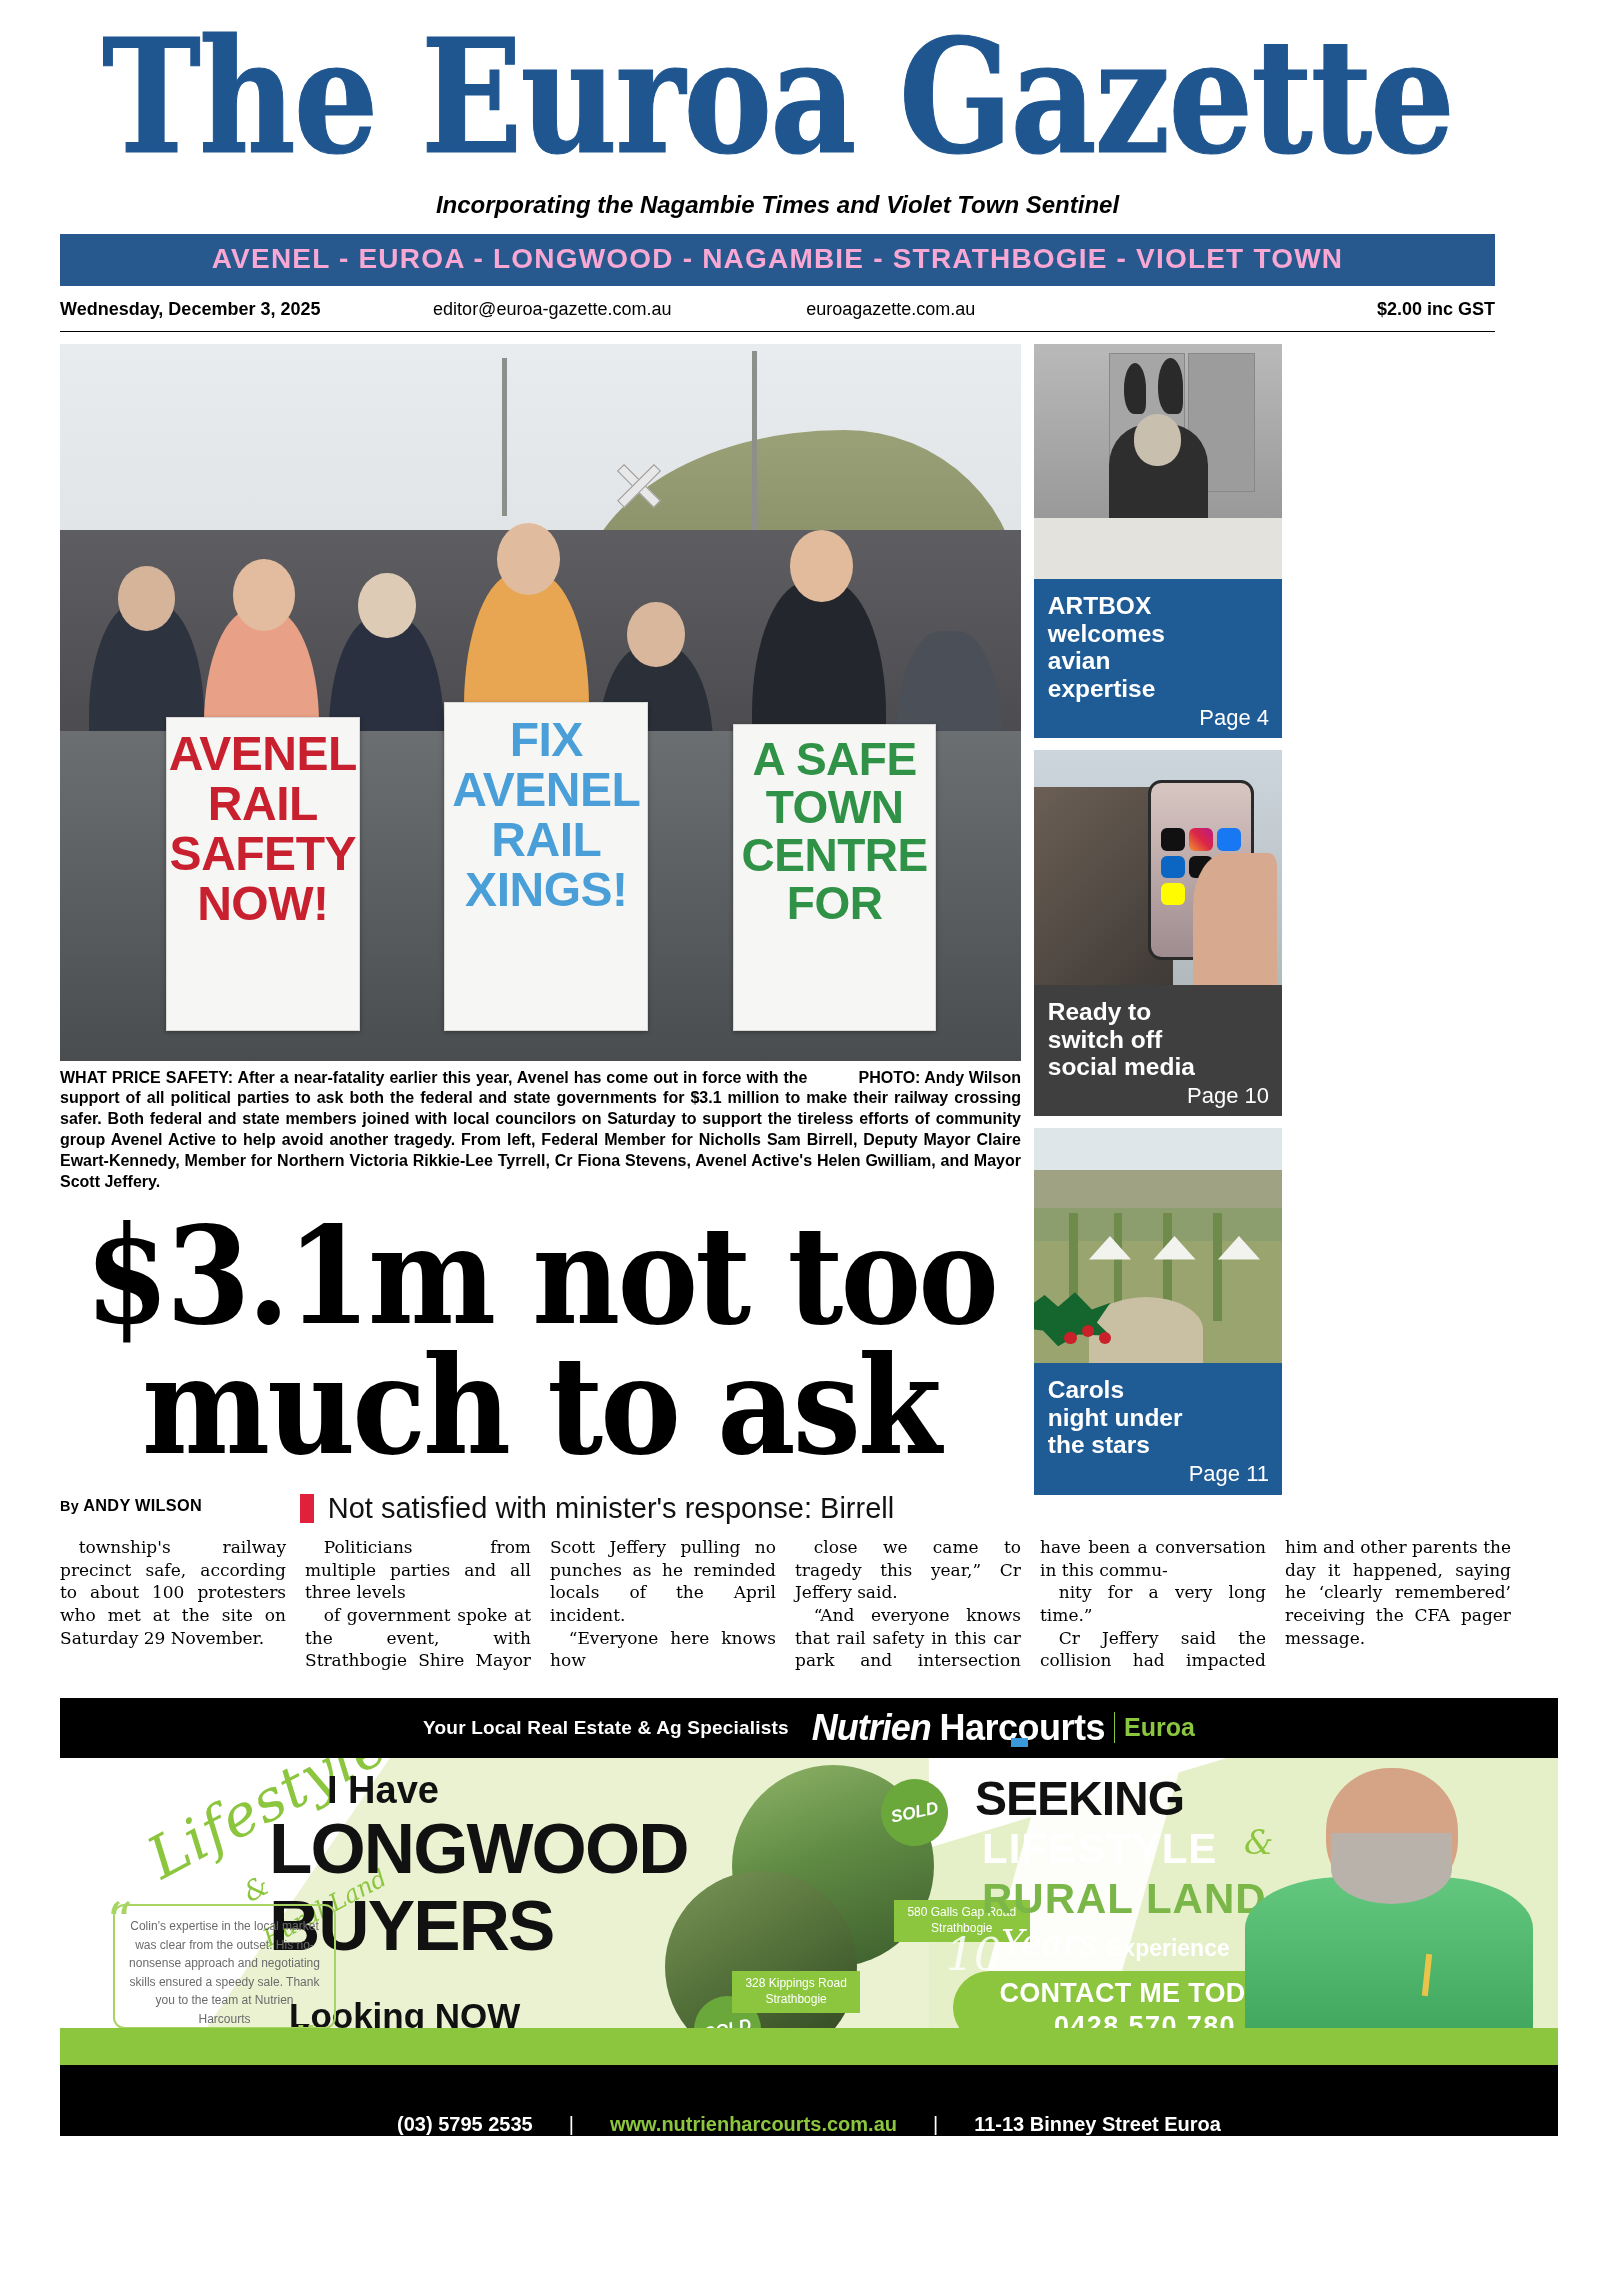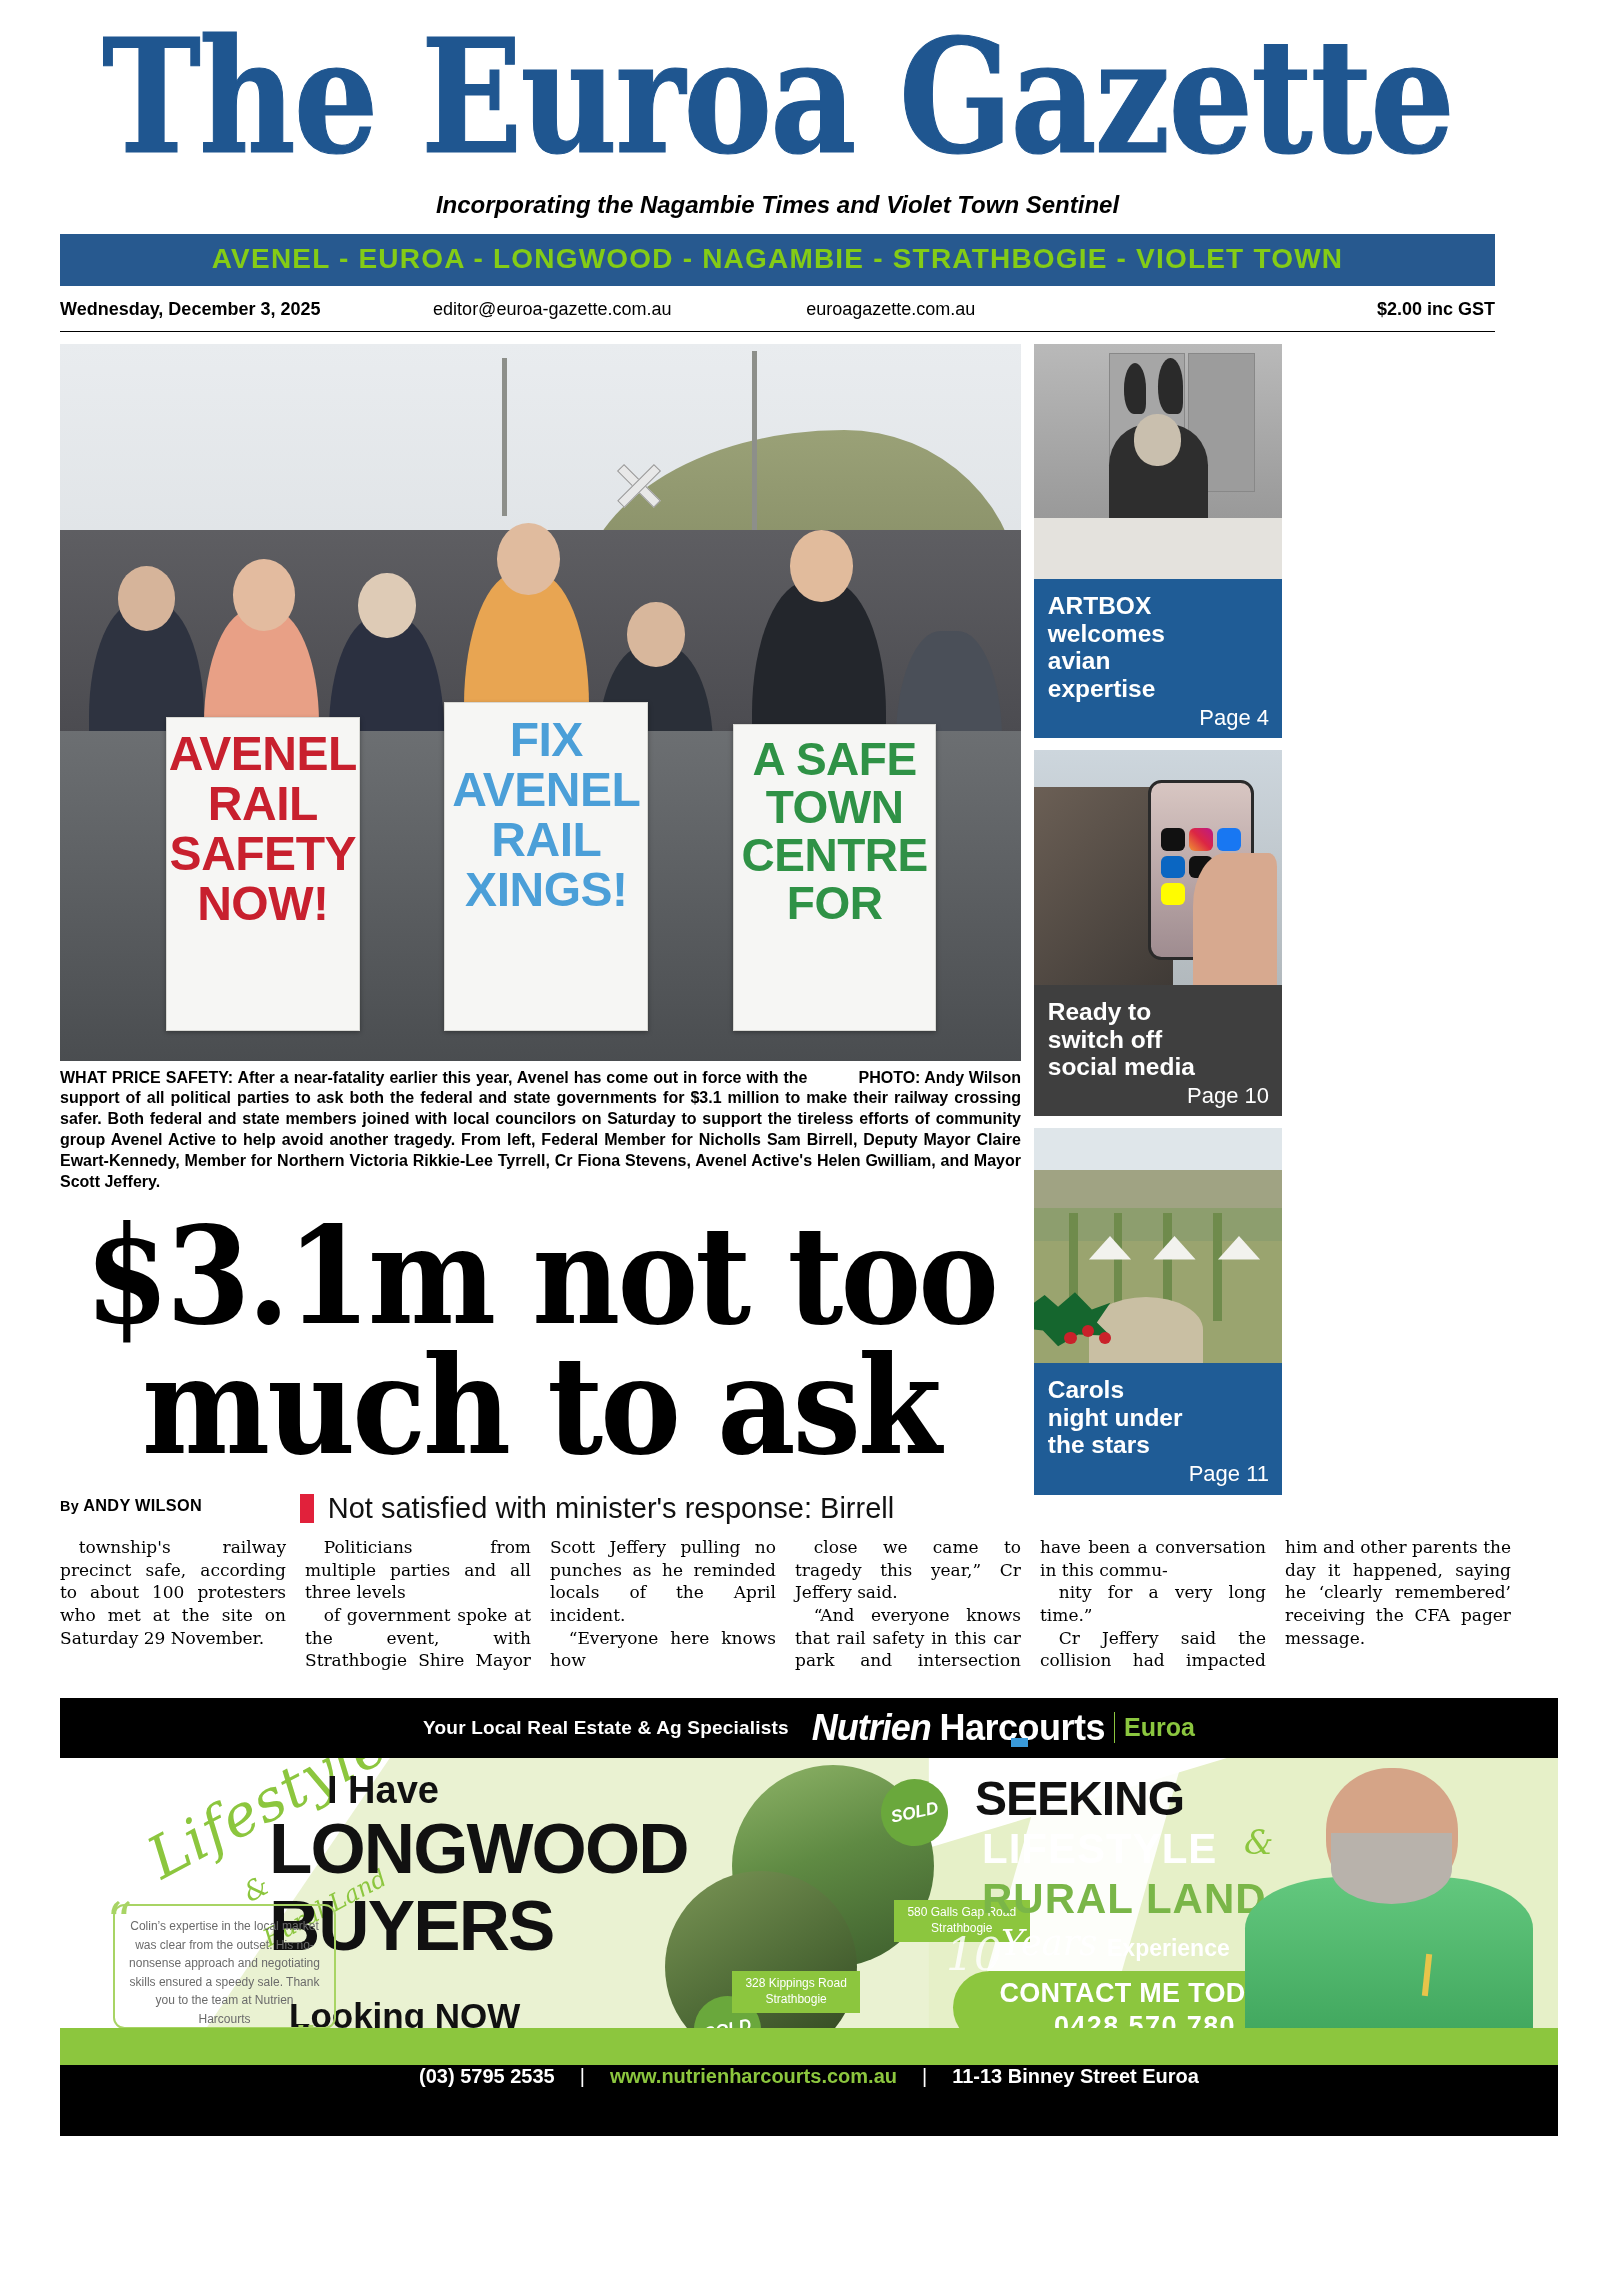--- a/index.html
+++ b/index.html
@@ -26,21 +26,21 @@
   }
   .masthead-sub{
     font-family:"Liberation Sans",sans-serif;
     font-style:italic;font-weight:700;
     font-size:24px;color:#000;
     margin-top:38px;
   }
   .towns-bar{
     margin:15.4px 60px 0 60px;
     background:#27598f;
-    color:#84cc16;
+    color:#f9a8d4;
     text-align:center;
     font-size:28px;
     font-weight:700;
     letter-spacing:1.2px;
     padding:8.6px 0 10.6px 0;
     font-family:"Liberation Sans",sans-serif;
   }
   .infoline{
     margin:0 60px;
     display:flex;align-items:center;
@@ -354,22 +354,22 @@
   .agent-shirt{position:absolute;left:0;bottom:0;width:100%;height:56%;
     background:linear-gradient(#63c87e,#42a85f);border-radius:34% 34% 0 0;}
   .agent-head{position:absolute;left:28%;top:4%;width:46%;height:48%;
     background:#d5a487;border-radius:48% 48% 44% 44%;}
   .agent-beard{position:absolute;left:30%;top:28%;width:42%;height:26%;
     background:#b8b2ab;border-radius:0 0 50% 50%;}
   .agent-pen{position:absolute;left:62%;bottom:12%;width:5.8px;height:42px;
     background:#e8c44a;transform:rotate(6deg);}
 
   .ad-foot{
-    background:#000;height:71px;display:flex;align-items:flex-start;
-    justify-content:center;gap:0;
+    background:#000;height:71px;display:flex;align-items:flex-end;
+    justify-content:center;gap:11px;
   }
   .ad-foot span{
     font-family:"Liberation Sans",sans-serif;font-size:20px;font-weight:700;
     color:#fff;padding:0 25px;
   }
   .ad-foot .webl{color:#8cc63e;}
   .ad-foot .bar{color:#fff;font-weight:300;padding:0;}
 </style>
 </head>
 <body>

